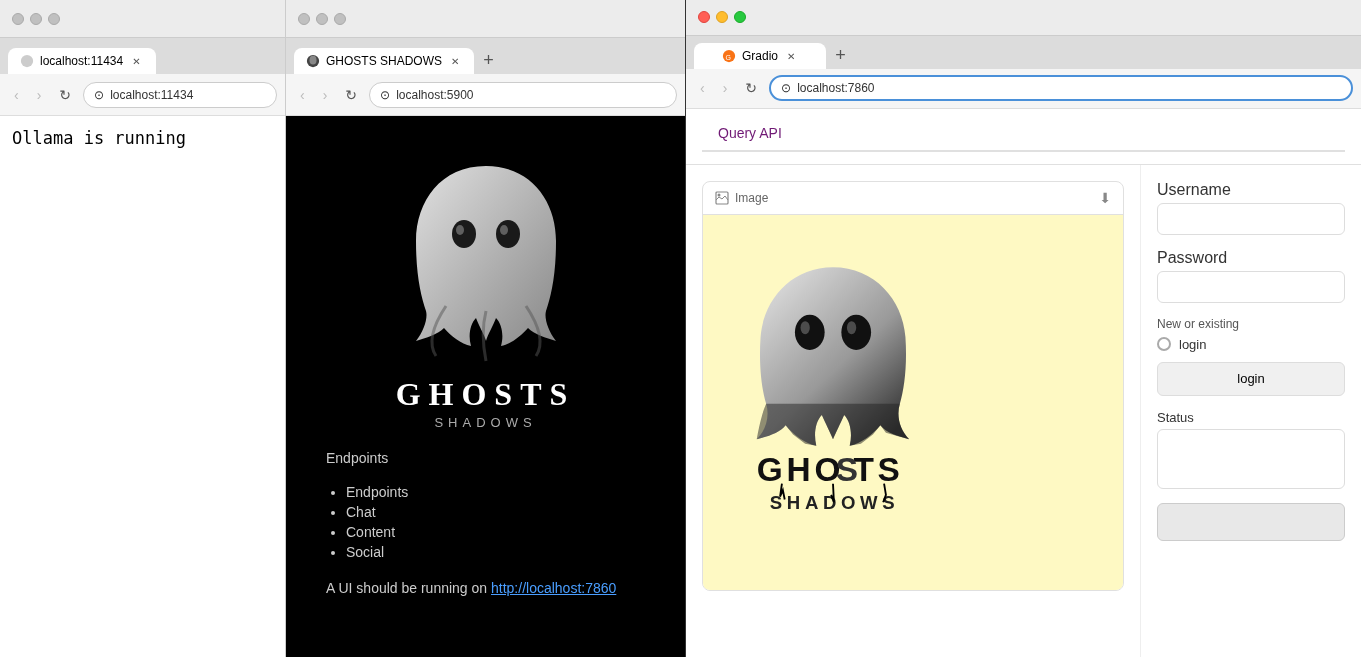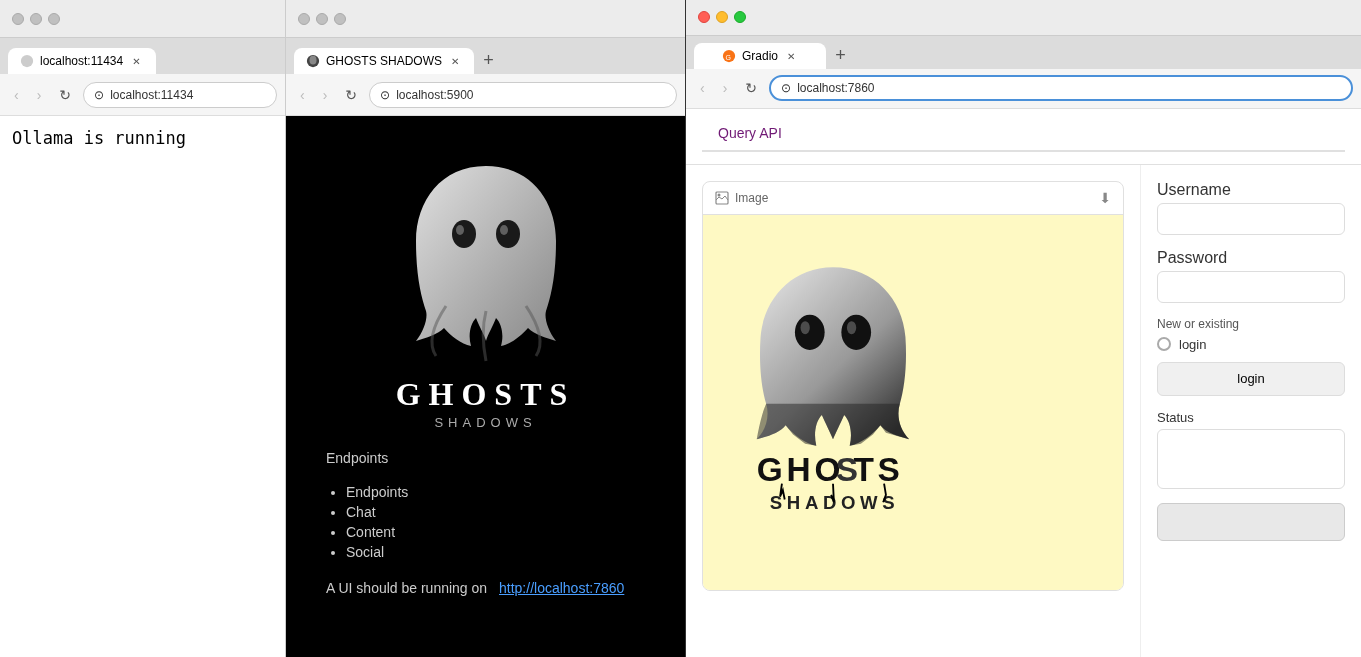--- a/index.html
+++ b/index.html
@@ -47,21 +47,21 @@
     .url-bar span { font-size: 12px; color: #333; }
     .lock-icon { color: #888; font-size: 11px; }
     .ghost-svg-container { width: 200px; height: 220px; margin-bottom: 10px; }
     .ghost-title { font-size: 32px; font-weight: 700; letter-spacing: 8px; color: #fff; margin-bottom: 2px; font-family: 'Georgia', serif; }
     .ghost-subtitle { font-size: 13px; letter-spacing: 5px; color: #aaa; margin-bottom: 20px; }
     .ghost-desc { font-size: 14px; color: #ccc; margin-bottom: 12px; text-align: left; width: 100%; }
     .ghost-endpoints { font-size: 14px; color: #ccc; margin-bottom: 18px; width: 100%; }
     .ghost-list { list-style: disc; padding-left: 20px; color: #ccc; font-size: 14px; margin-bottom: 16px; width: 100%; }
     .ghost-list li { margin-bottom: 4px; }
     .ghost-link-text { font-size: 14px; color: #ccc; width: 100%; }
-    .ghost-link-text a { color: #4a9eff; text-decoration: underline; margin-left: 8px; }
+    .ghost-link-text a { color: #4a9eff; text-decoration: underline; }
 
     
     .gradio-left { flex: 1; padding: 16px; border-right: 1px solid #eee; overflow: hidden; }
     .gradio-right { width: 220px; padding: 16px; overflow: hidden; }
 
     
     .gradio-tabs { display: flex; border-bottom: 2px solid #e0e0e0; margin-bottom: 12px; }
     .gradio-tab { padding: 8px 16px; font-size: 14px; cursor: pointer; color: #701a75; border-bottom: 3px solid transparent; margin-bottom: -2px; }
     .gradio-tab.active { color: #f97316; border-bottom-color: #f97316; font-weight: 600; }
 

